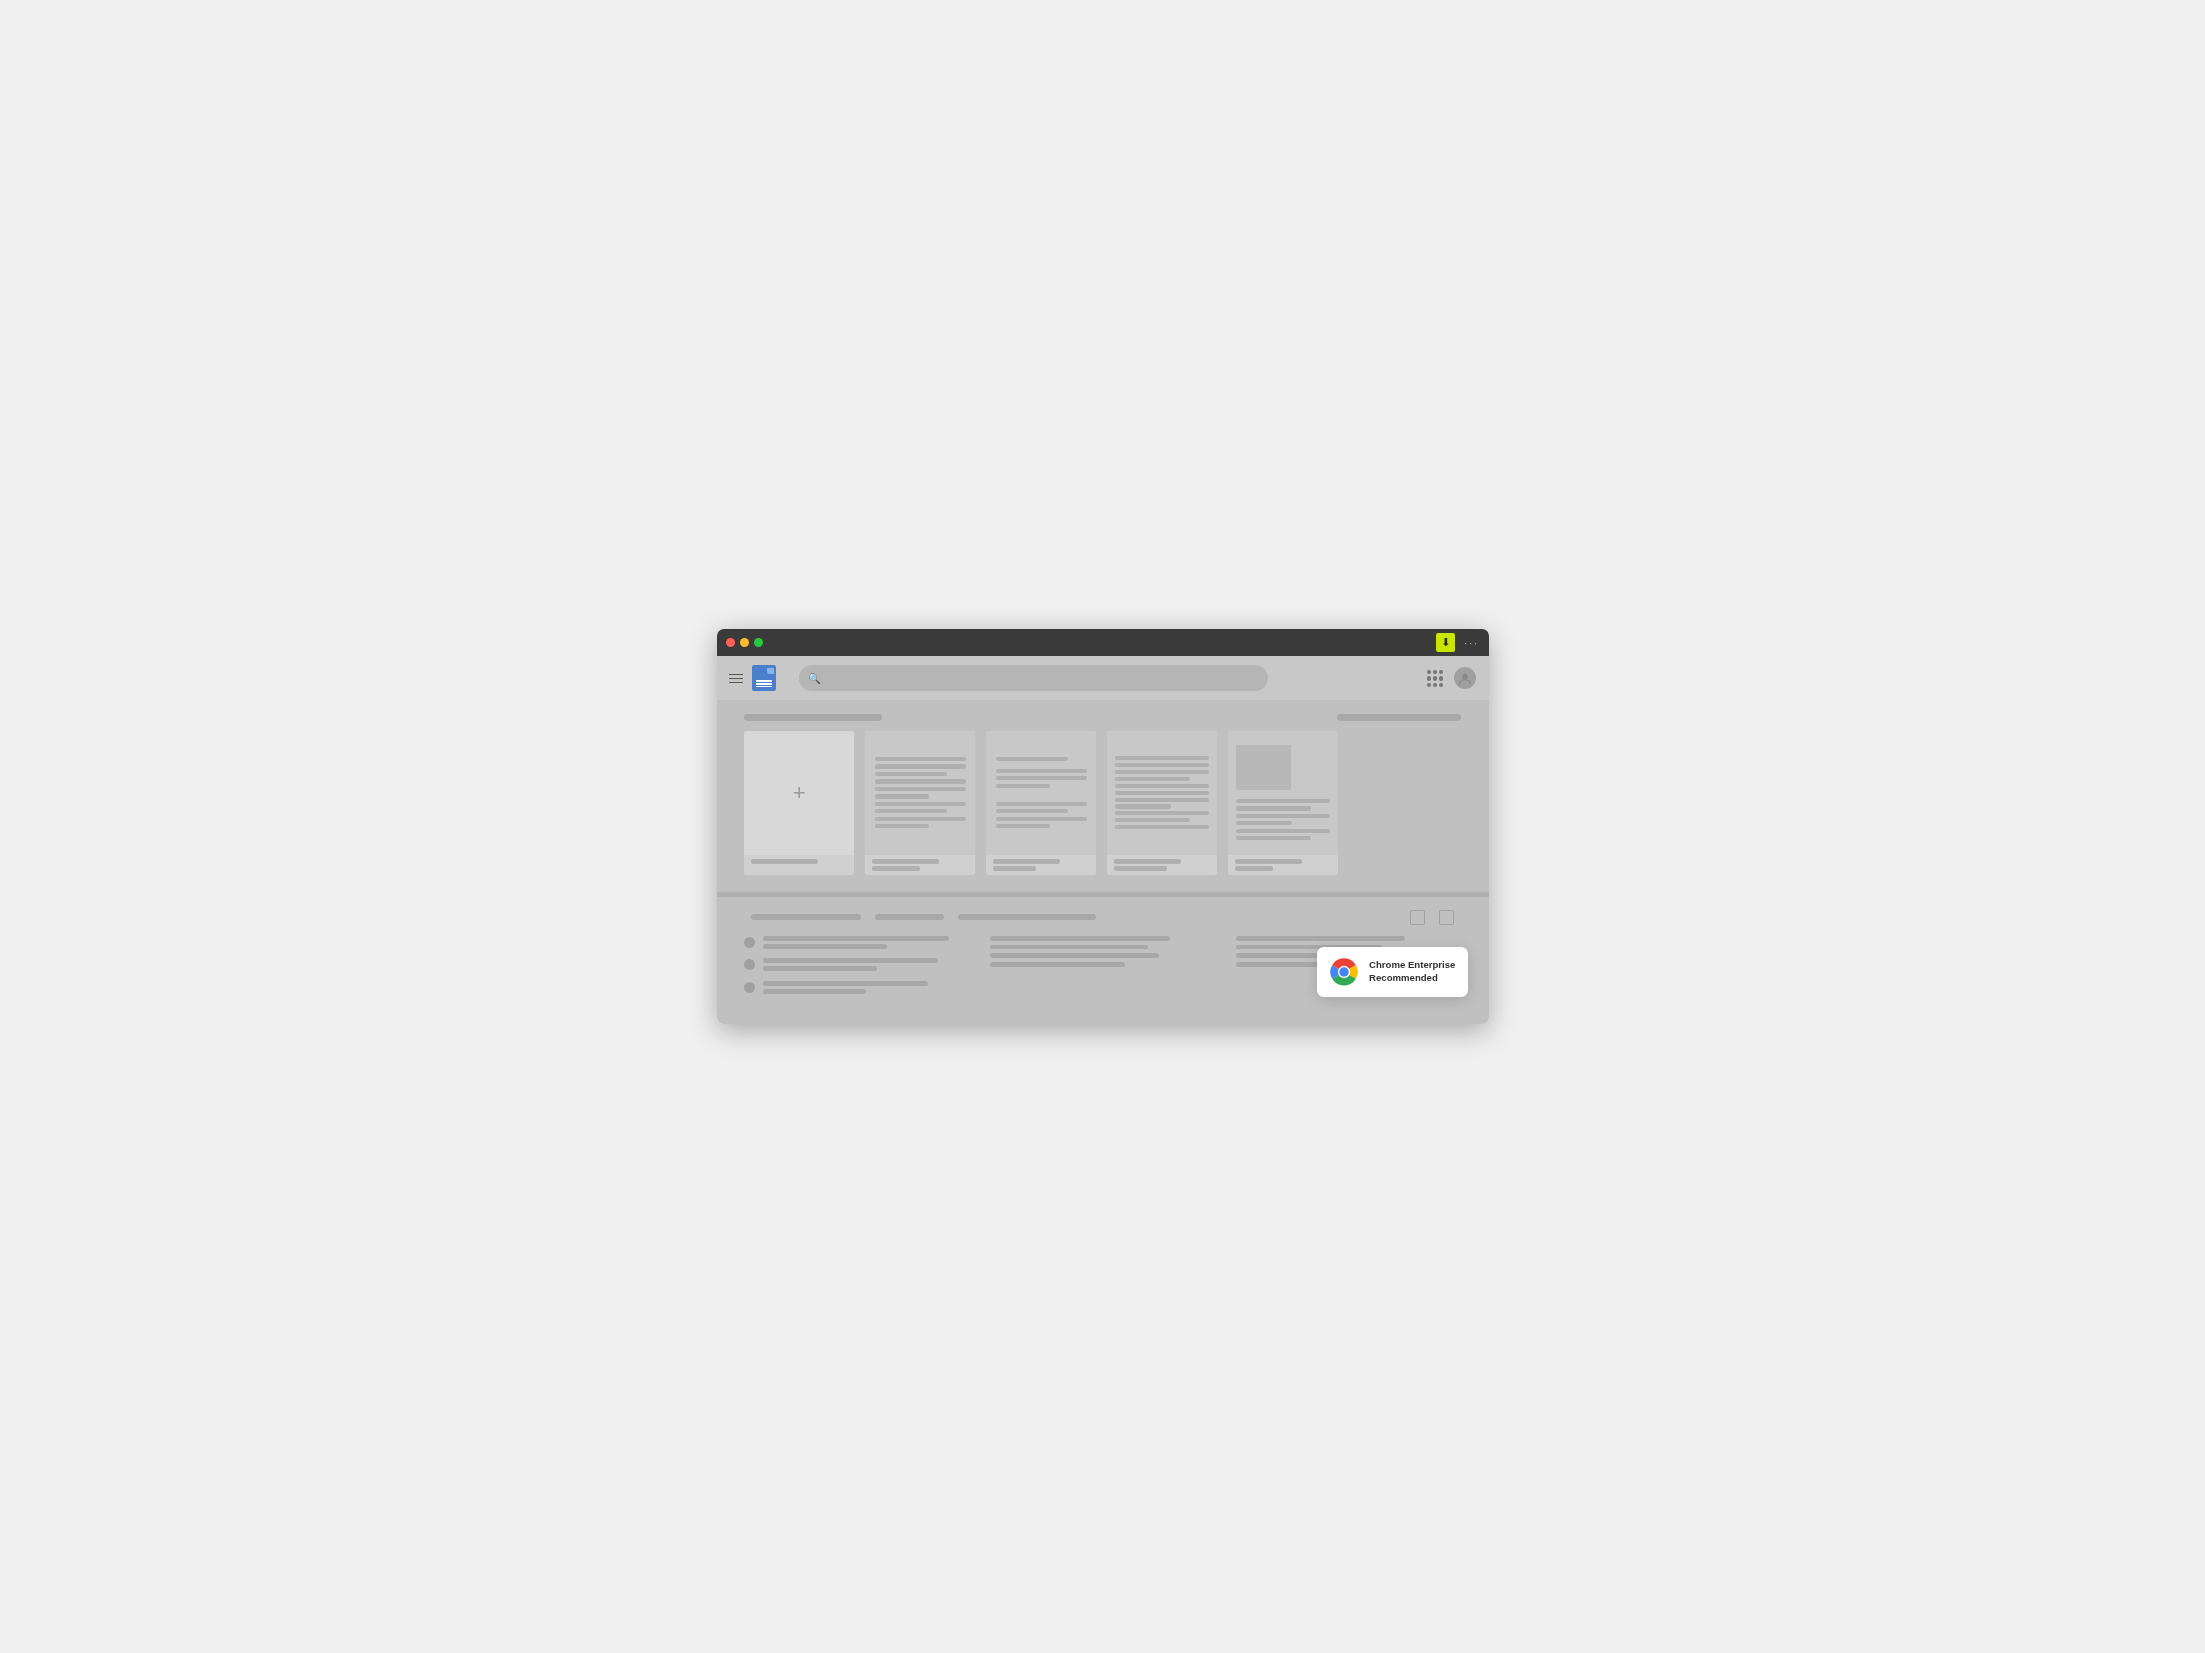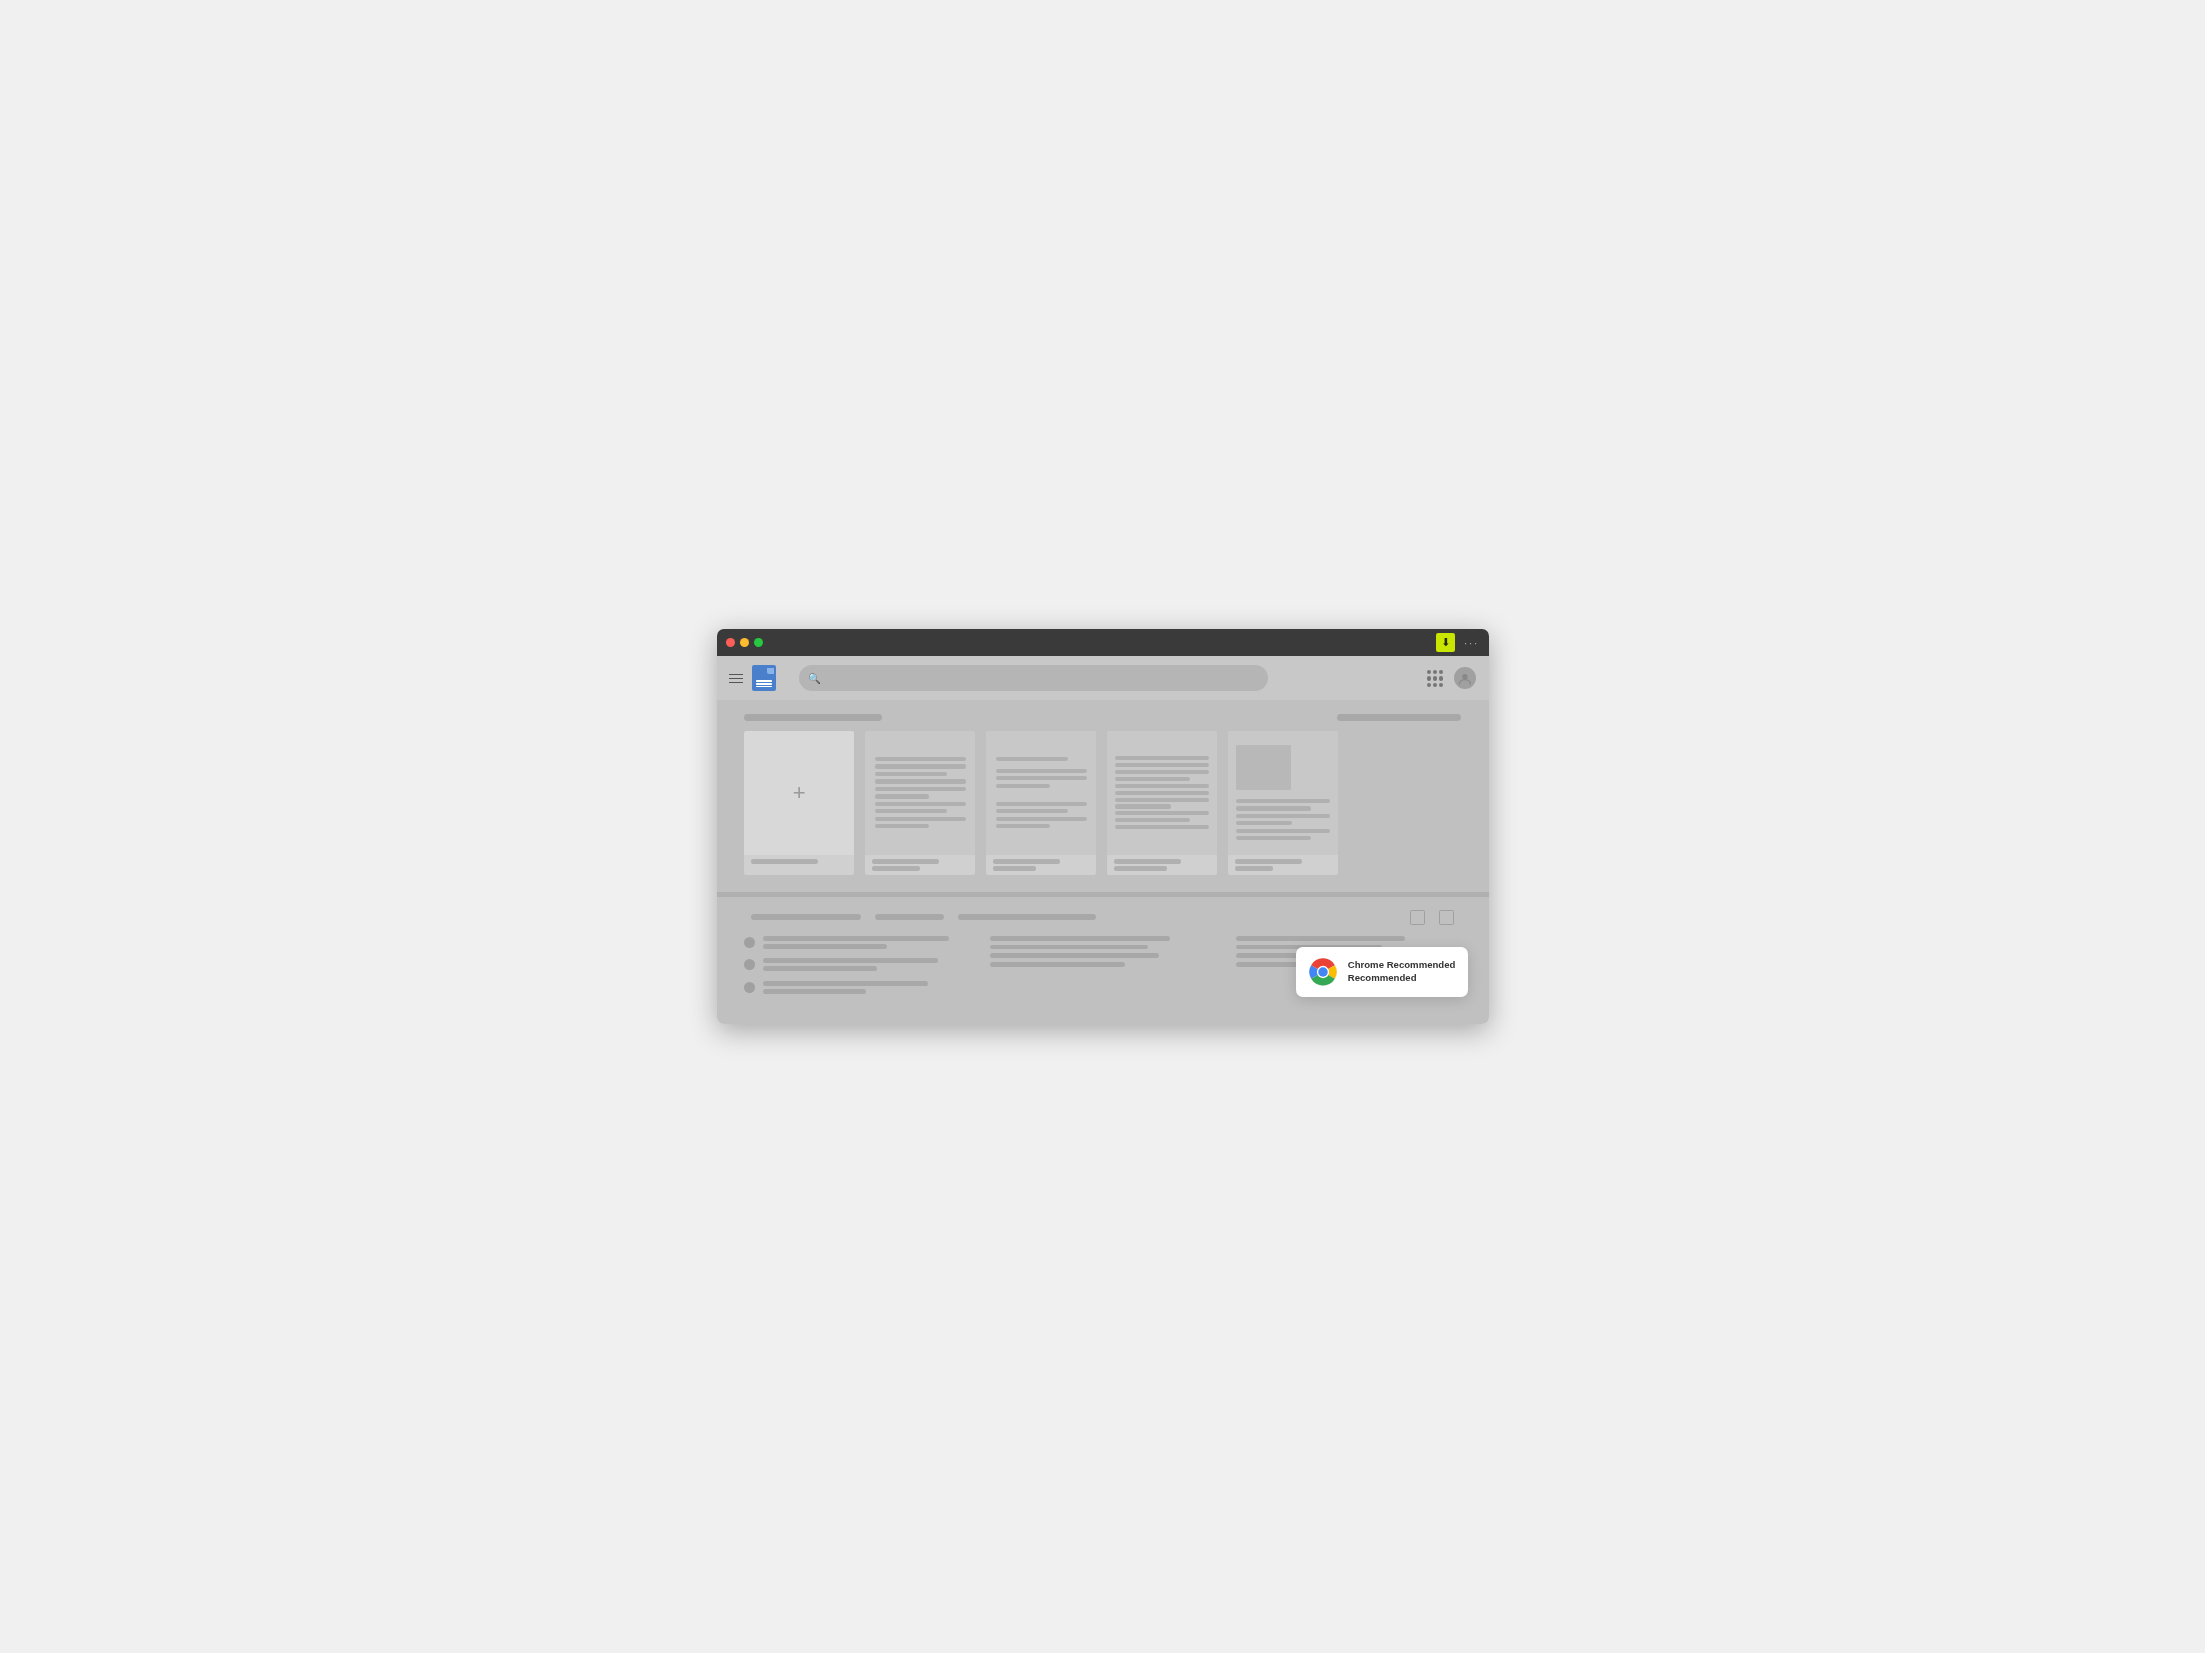--- a/index.html
+++ b/index.html
@@ -565,20 +565,20 @@
 
         <path d="M4.7 32 A20 20 0 0 1 4.7 12 L22 22 Z" fill="#4285F4"></path>
 
         <path d="M4.7 12 A20 20 0 0 1 22 2 L22 22 Z" fill="#EA4335"></path>
 
         <circle cx="22" cy="22" r="9" fill="white"></circle>
 
         <circle cx="22" cy="22" r="7" fill="#4285F4"></circle>
       </svg>
       <div>
-        <div class="badge-text">Chrome Recommended</div>
+        <div class="badge-text">Chrome Enterprise</div>
         <div class="badge-text">Recommended</div>
       </div>
     </div>
 
   </div>
 </div>
 
 
 </body></html>

